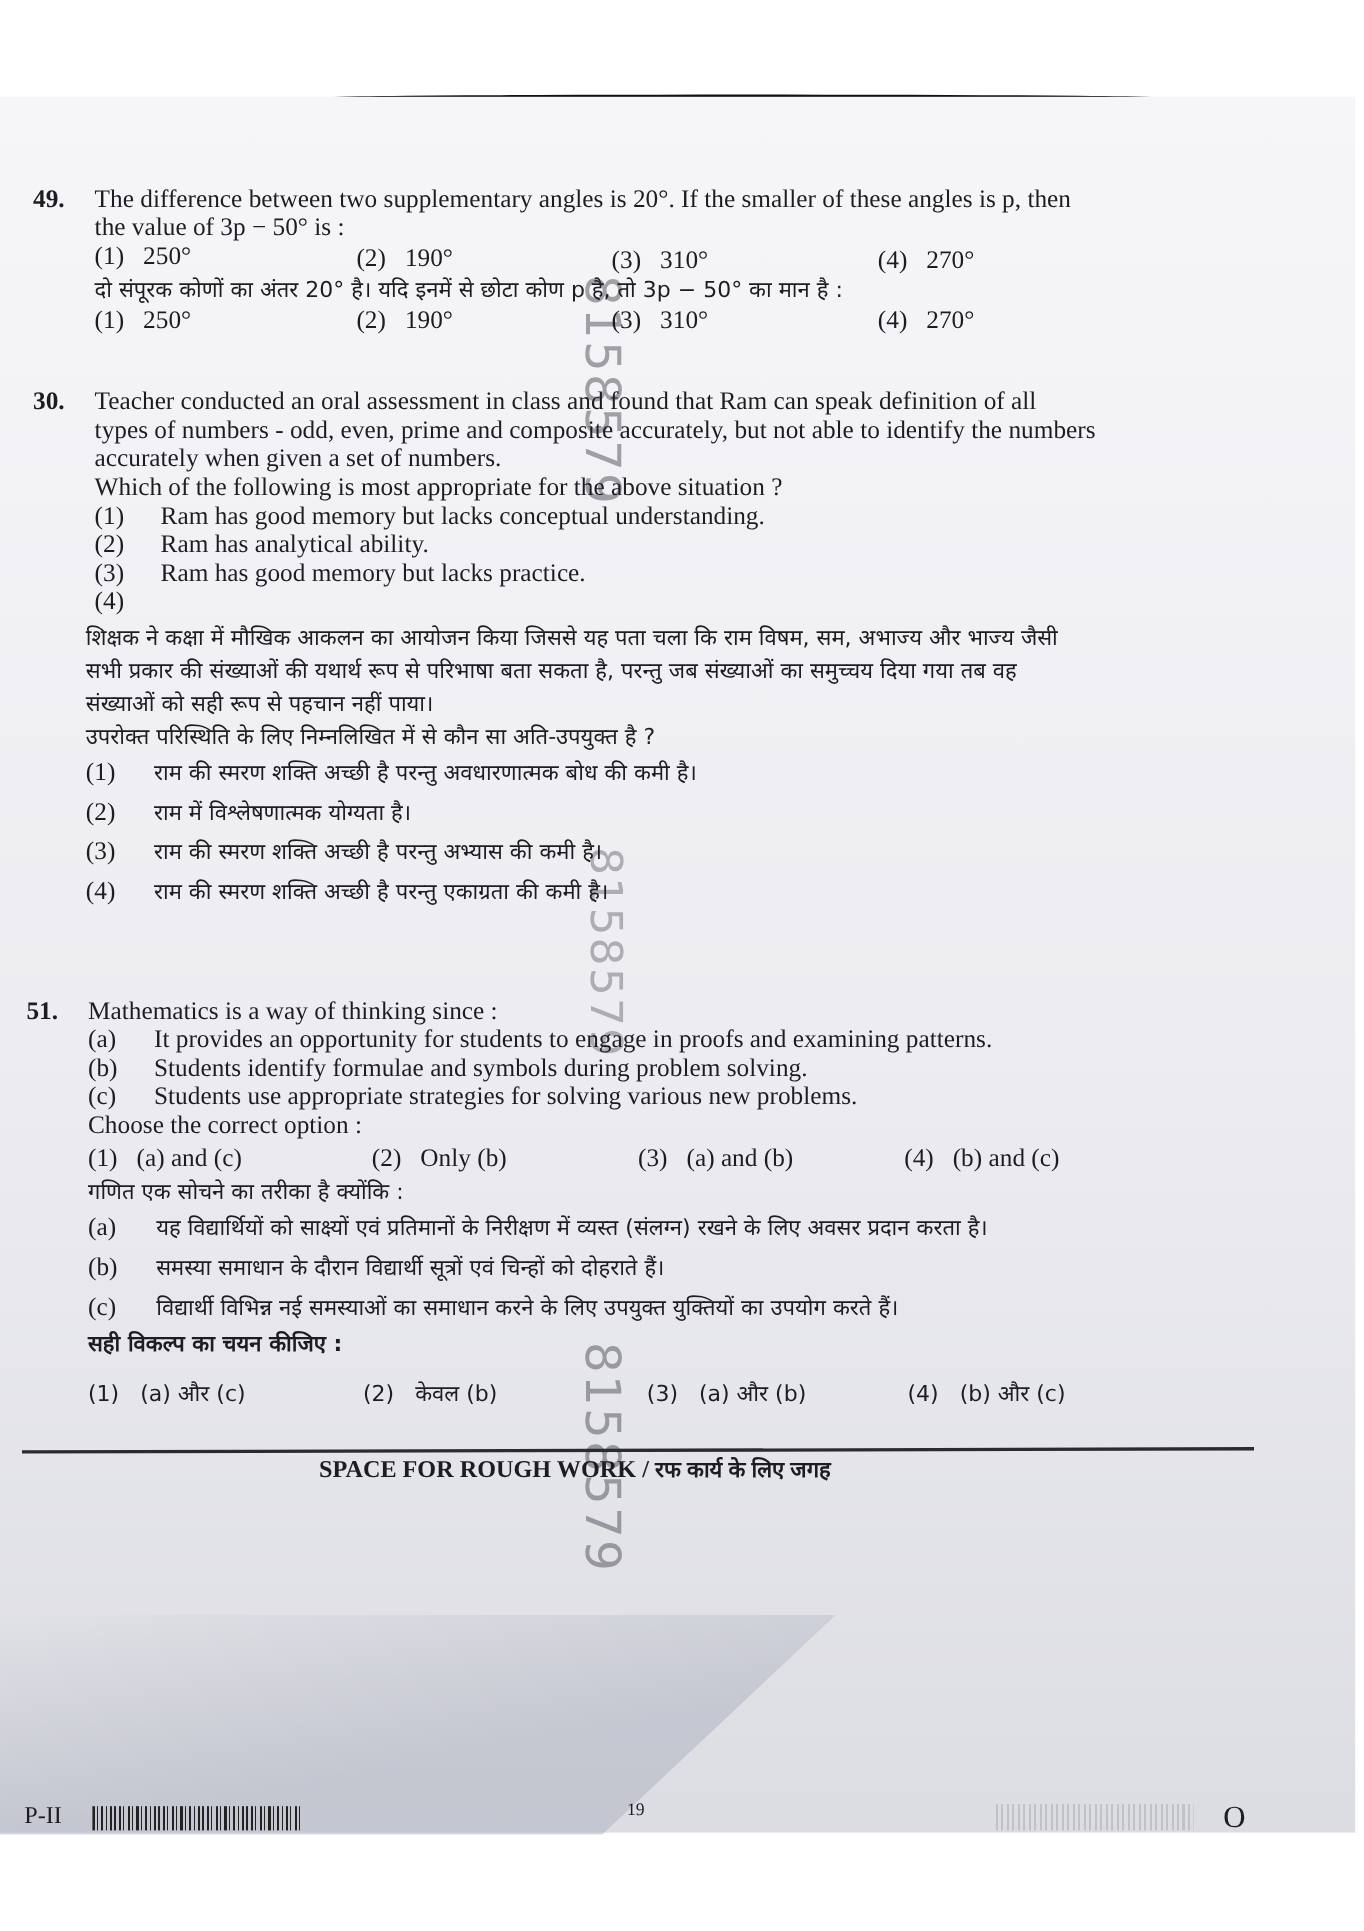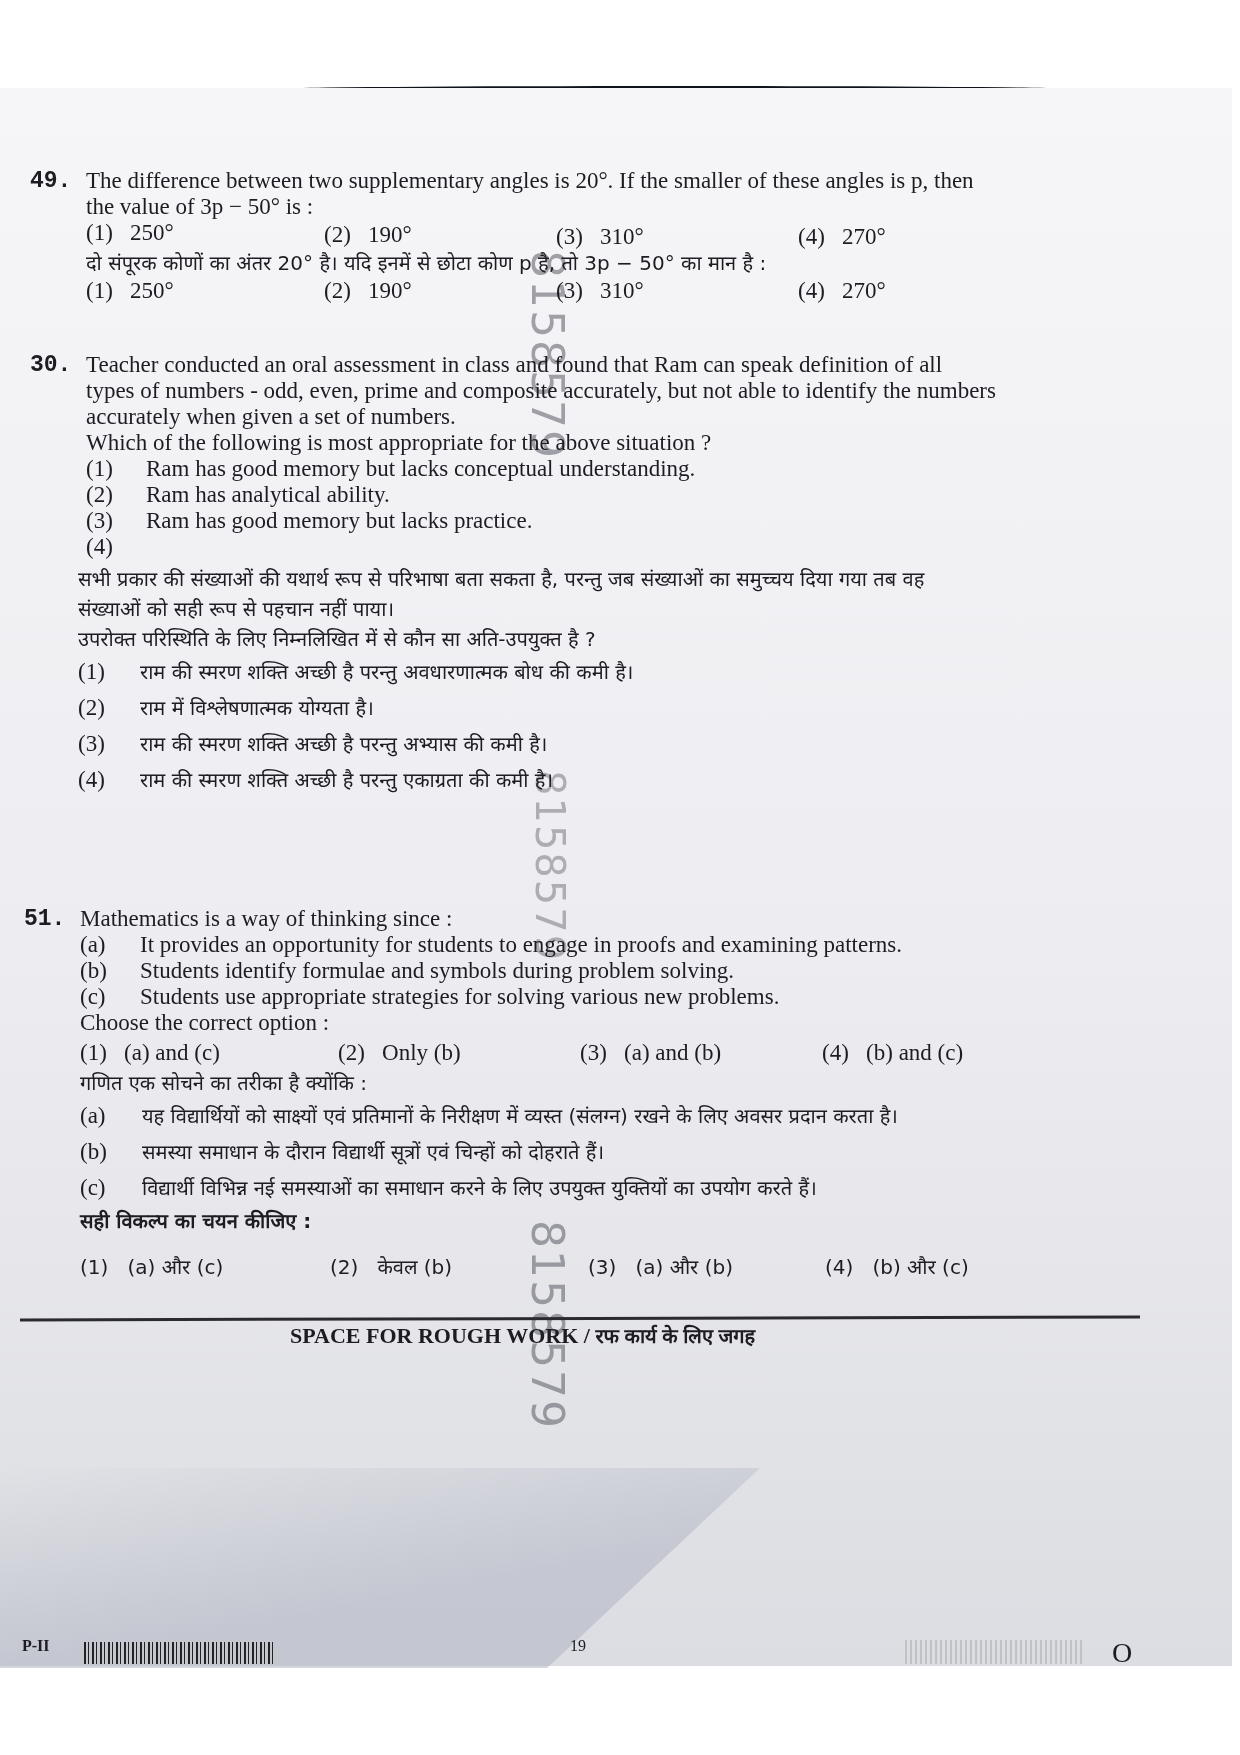--- a/index.html
+++ b/index.html
@@ -6,21 +6,21 @@
   body { width:1240px; height:1755px; background:#ffffff; position:relative; overflow:hidden;
          font-family:"Liberation Serif","DejaVu Serif",serif; color:#1c1c22; }
   .sheet { position:absolute; left:0; top:88px; width:1232px; height:1578px;
            background:linear-gradient(180deg,#f6f6f9 0%,#ededf1 55%,#dcdde2 100%); }
   .sheet::before { content:""; position:absolute; left:0; top:1380px; width:760px; height:200px;
            background:linear-gradient(170deg, rgba(180,184,196,0) 0%, rgba(176,180,194,0.55) 60%);
            clip-path: polygon(0 0, 100% 0, 72% 100%, 0 100%); }
   .topedge { position:absolute; left:280px; top:86px; width:790px; height:6px; background:#0f141a;
              border-radius:50%; }
   .q { position:absolute; left:30px; font-size:23px; line-height:26px; }
-  .qnum { position:absolute; left:0; font-weight:bold;font-family:Liberation Mono, monospace; }
+  .qnum { position:absolute; left:0; font-weight:bold; }
   .qbody { margin-left:56px; }
   .line { white-space:nowrap; }
   .opts4 { position:relative; height:28px; }
   .opts4 span.o { position:absolute; white-space:nowrap; }
   .optlist .row { display:flex; white-space:nowrap; }
   .optlist .row .n { width:60px; }
   .hi { font-family:"DejaVu Sans",sans-serif; font-size:20px; line-height:30px; }
   .hirow { display:flex; white-space:nowrap; line-height:36px; }
   .hirow .n { width:62px; font-family:"Liberation Serif",serif; font-size:23px; }
   .rule { position:absolute; left:20px; top:1317px; width:1120px; height:3px; background:#2a2a30; transform:rotate(-0.15deg); }
@@ -83,20 +83,21 @@
         </div>
       <div class="row">
           <span class="n">(3)</span>
           <span>Ram has good memory but lacks practice.</span>
         </div>
       <div class="row">
           <span class="n">(4)</span>
         </div>
     </div>
     <div style="margin-left:-8px;margin-top:4px">
+      <div class="line hi">शिक्षक ने कक्षा में मौखिक आकलन का आयोजन किया जिससे यह पता चला कि राम विषम, सम, अभाज्य और भाज्य जैसी</div>
       <div class="line hi">सभी प्रकार की संख्याओं की यथार्थ रूप से परिभाषा बता सकता है, परन्तु जब संख्याओं का समुच्चय दिया गया तब वह</div>
       <div class="line hi">संख्याओं को सही रूप से पहचान नहीं पाया।</div>
       <div class="line hi">उपरोक्त परिस्थिति के लिए निम्नलिखित में से कौन सा अति-उपयुक्त है ?</div>
       <div class="hi">
         <div class="hirow">
             <span class="n">(1)</span>
             <span>राम की स्मरण शक्ति अच्छी है परन्तु अवधारणात्मक बोध की कमी है।</span>
           </div>
         <div class="hirow">
             <span class="n">(2)</span>
@@ -164,17 +165,17 @@
     </div>
   </div>
 </div>
 
 <div class="rule"></div>
 <div class="rough">
   <span>SPACE FOR ROUGH WORK /</span>
   <span class="hin">रफ कार्य के लिए जगह</span>
 </div>
 
-<div class="footer" style="left:22px;font-weight:bold;font-size:16px">P-II</div>
+<div class="footer" style="left:22px;font-weight:normal;font-size:22px">P-II</div>
 <div class="barcode"></div>
 <div class="footer" style="left:570px">19</div>
 <div class="barcode-faint"></div>
 <div class="footer" style="left:1112px;font-size:28px">O</div>
 
 </body></html>

